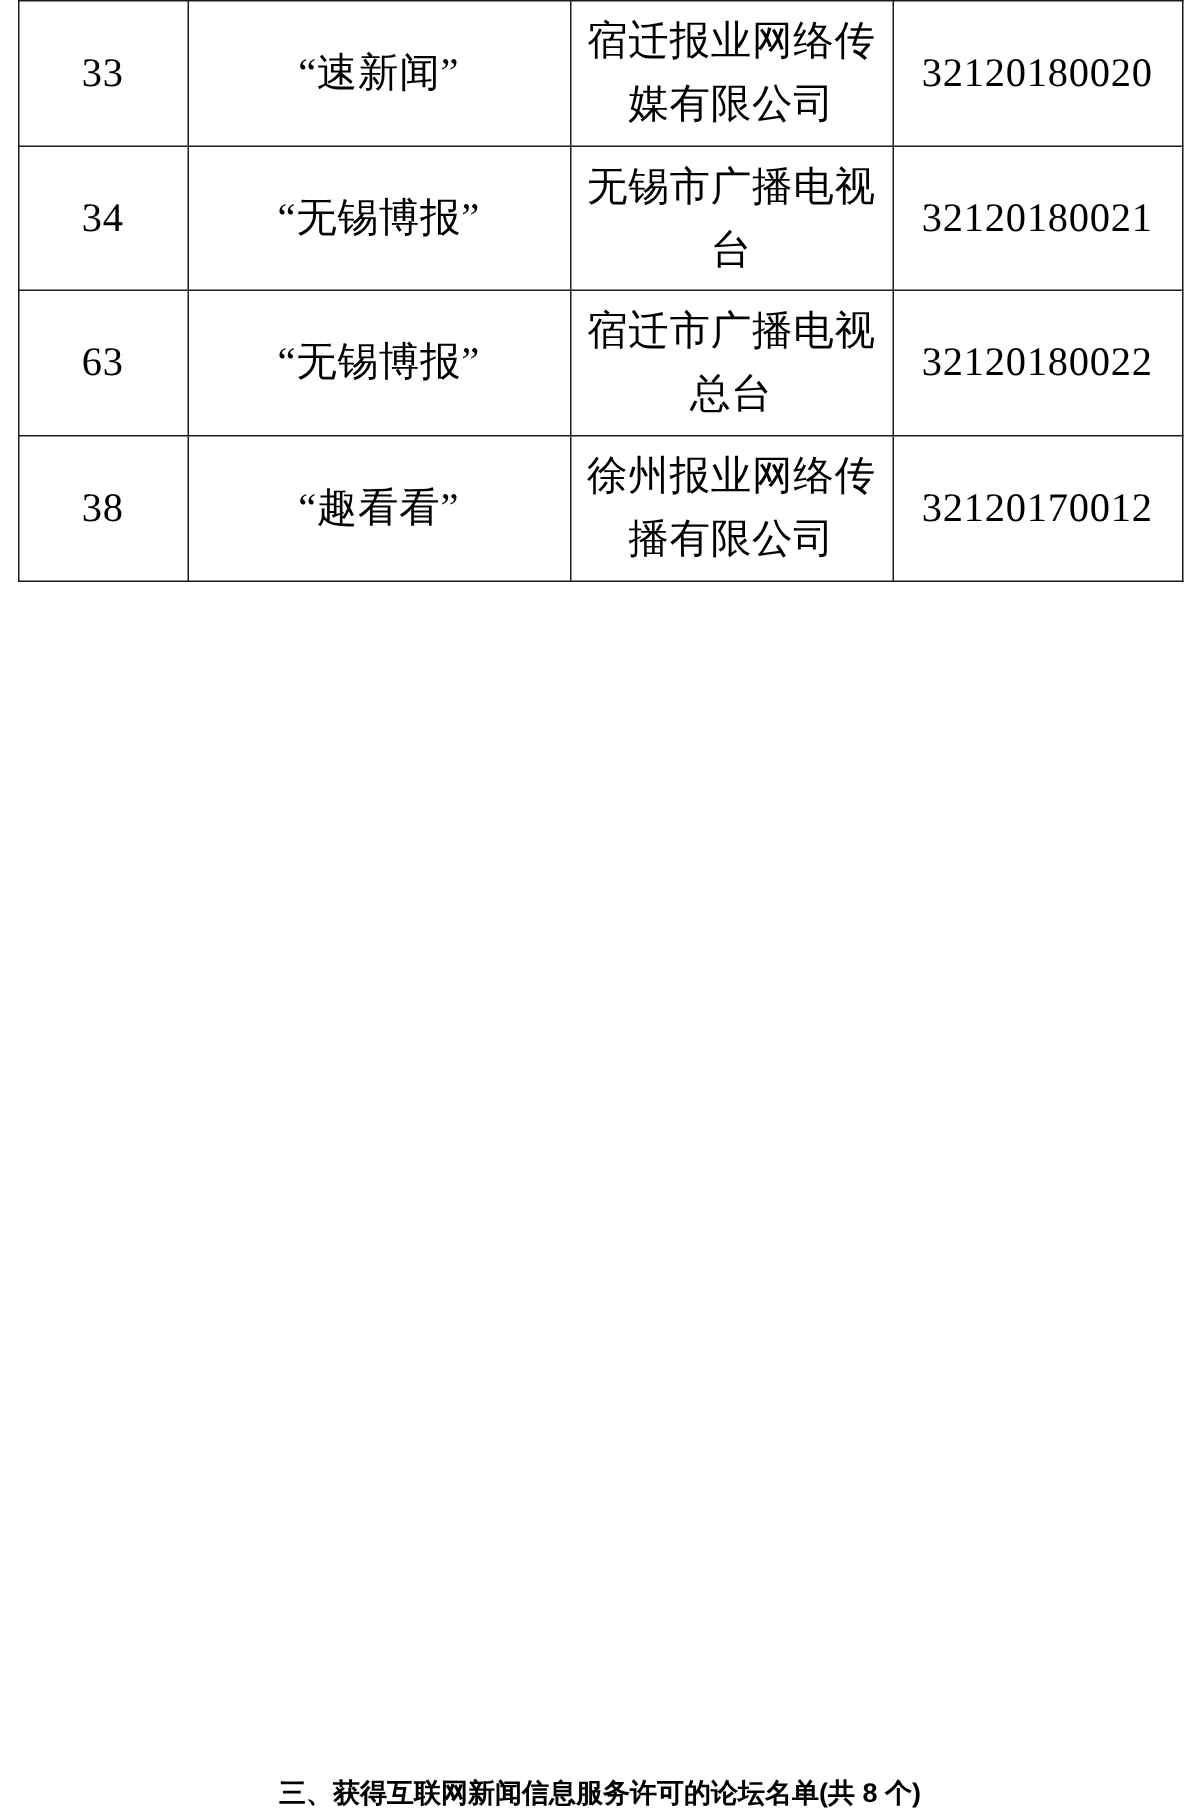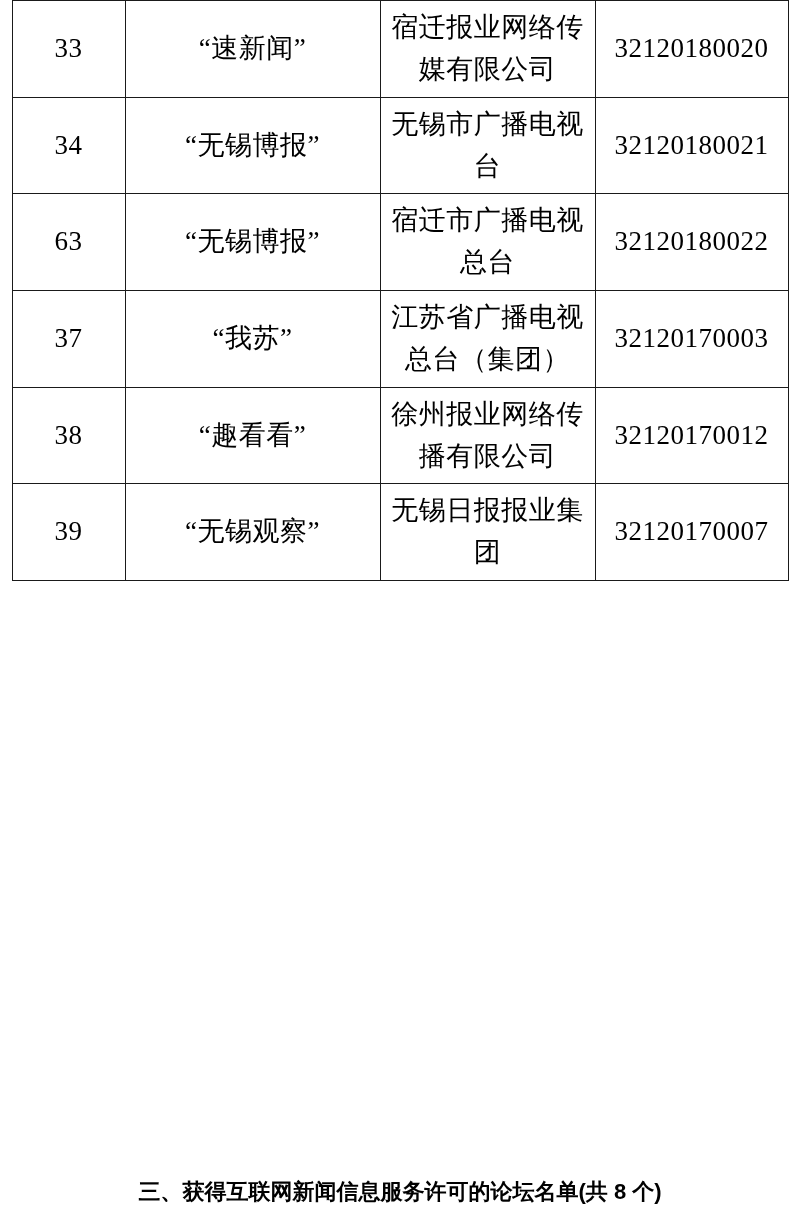--- a/index.html
+++ b/index.html
@@ -58,21 +58,21 @@
     letter-spacing: 0px;
   }
   .footer-heading {
     position: absolute;
     left: 0;
     right: 0;
     bottom: 6px;
     text-align: center;
     font-family: "Liberation Sans", "DejaVu Sans", sans-serif;
     font-weight: bold;
-    font-size: 22px;
+    font-size: 18px;
     letter-spacing: 0px;
     color: #000000;
   }
 </style>
 </head>
 <body>
 
 <div class="page">
 
   <table class="listing">
@@ -95,35 +95,23 @@
         <td class="org">无锡市广播电视台</td>
         <td class="code">32120180021</td>
       </tr>
       <tr>
         <td class="idx">63</td>
         <td class="name">“无锡博报”</td>
         <td class="org">宿迁市广播电视总台</td>
         <td class="code">32120180022</td>
       </tr>
       <tr>
-        <td class="idx">37</td>
-        <td class="name">“我苏”</td>
-        <td class="org">江苏省广播电视总台（集团）</td>
-        <td class="code">32120170003</td>
-      </tr>
-      <tr>
         <td class="idx">38</td>
         <td class="name">“趣看看”</td>
         <td class="org">徐州报业网络传播有限公司</td>
         <td class="code">32120170012</td>
-      </tr>
-      <tr>
-        <td class="idx">39</td>
-        <td class="name">“无锡观察”</td>
-        <td class="org">无锡日报报业集团</td>
-        <td class="code">32120170007</td>
       </tr>
     </tbody>
   </table>
 
   <div class="footer-heading">三、获得互联网新闻信息服务许可的论坛名单(共 8 个)</div>
 
 </div>
 
 </body></html>

